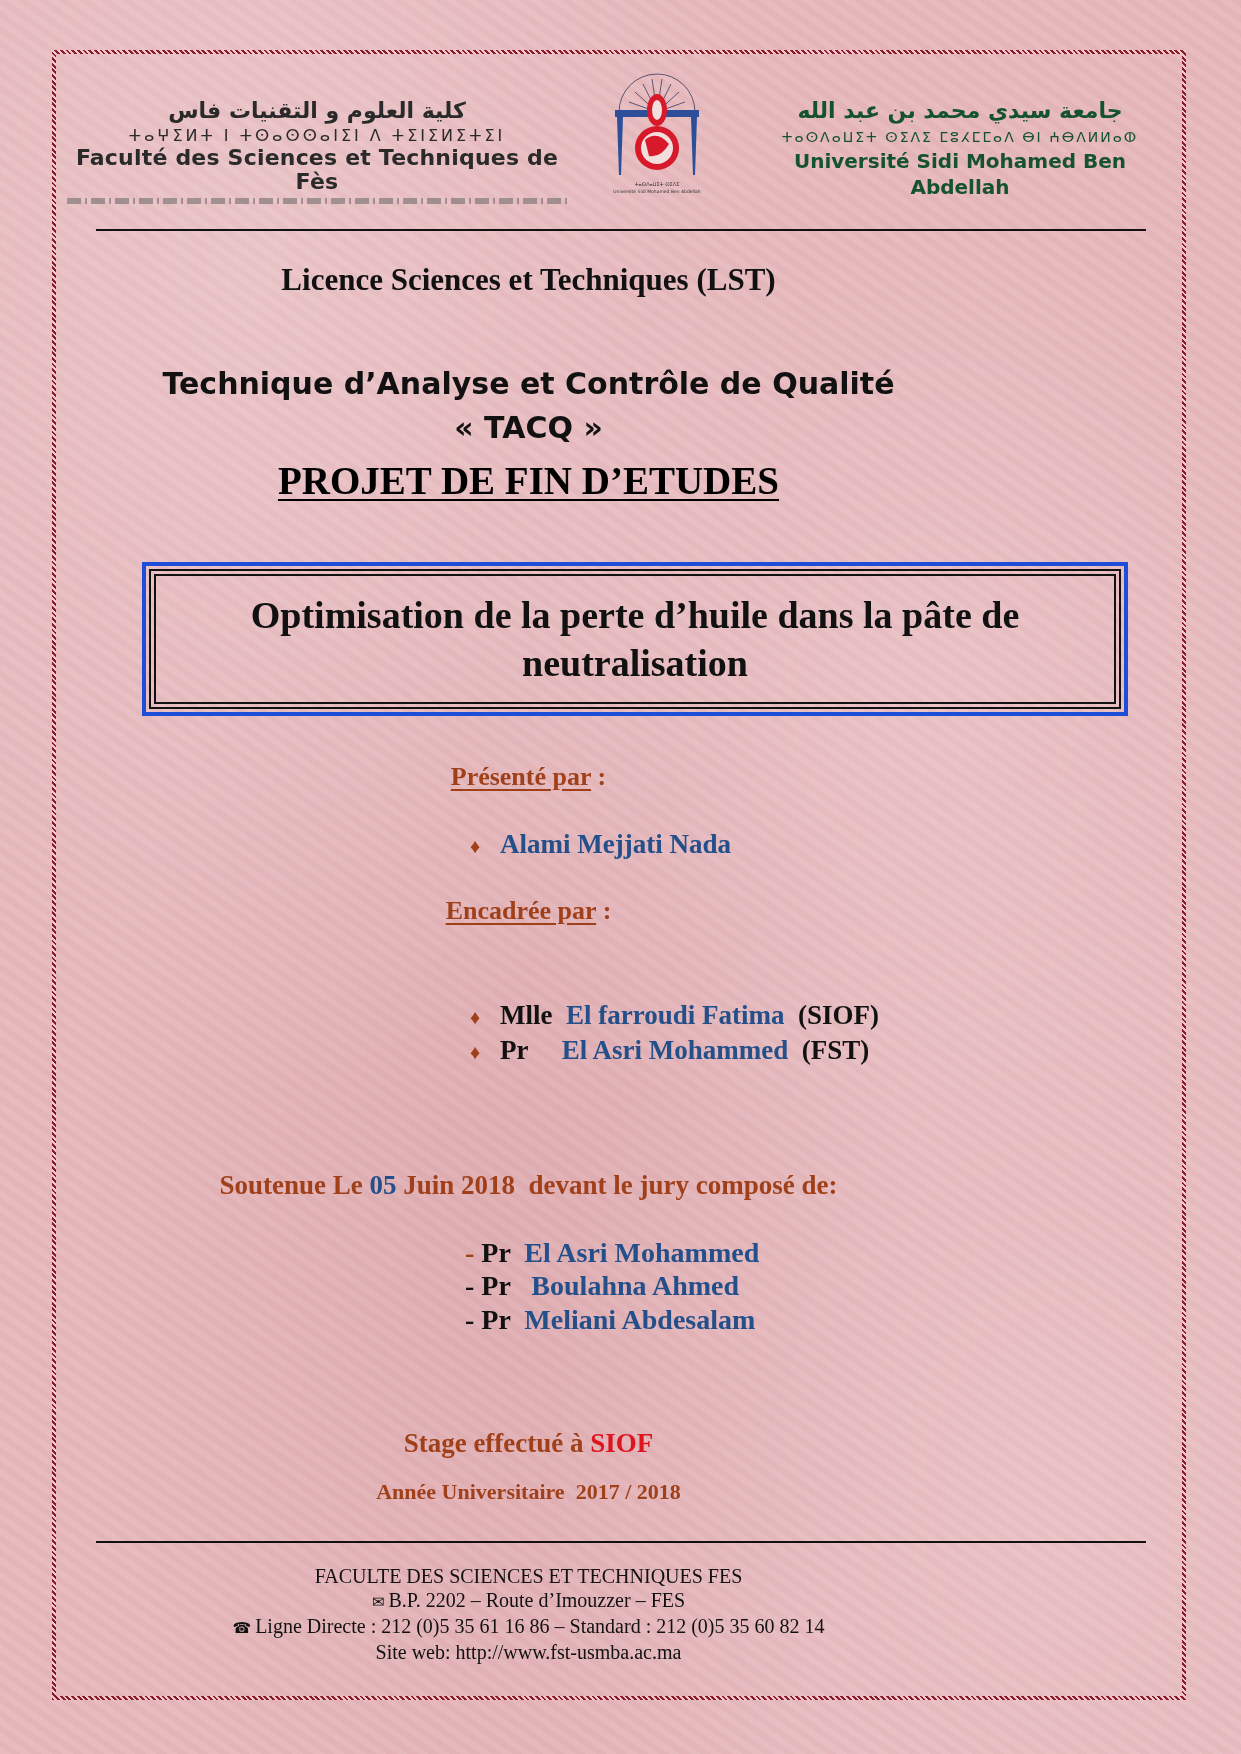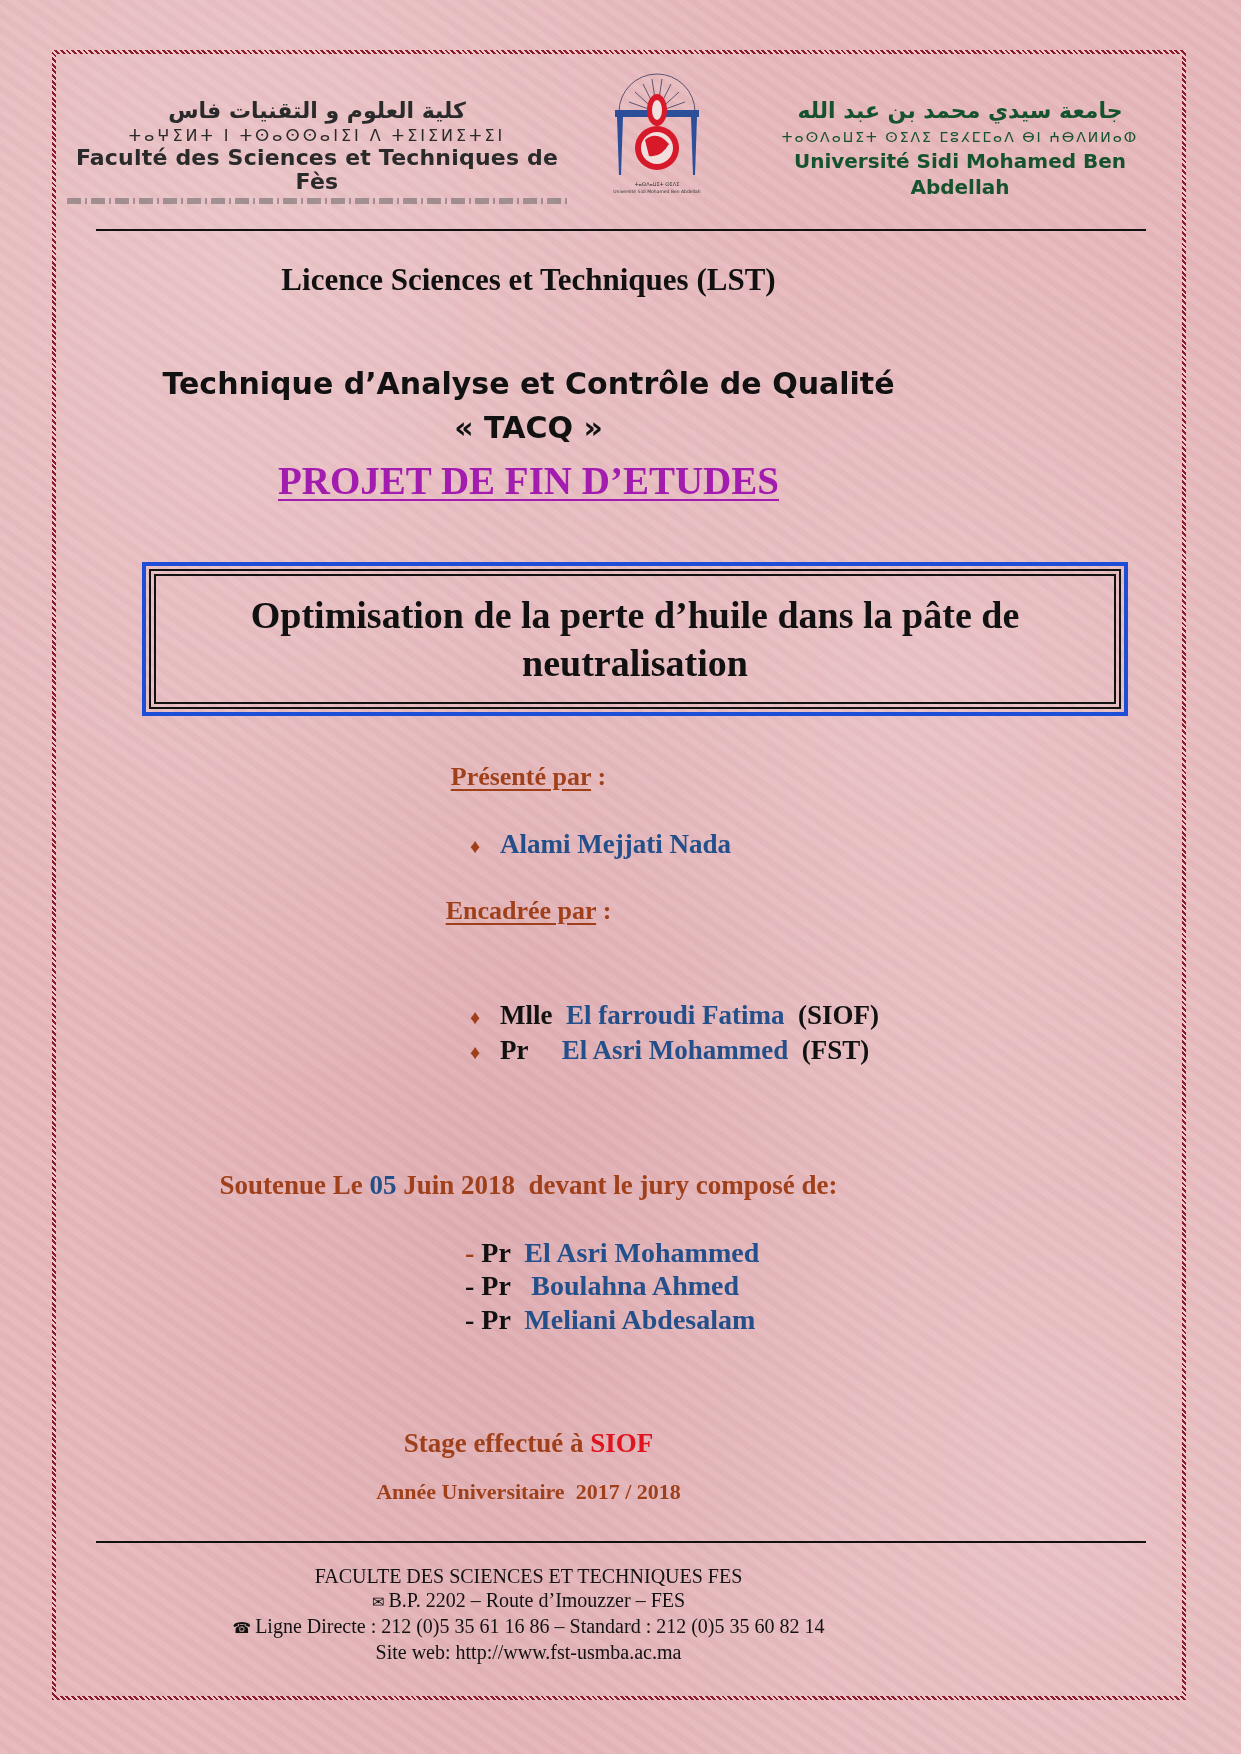--- a/index.html
+++ b/index.html
@@ -33,21 +33,21 @@
   .hdr-right { left: 745px; top: 96px; width: 430px; text-align: center; font-family: "DejaVu Sans", sans-serif; color: #14532d; }
   .hdr-right .ar { font-size: 22px; font-weight: bold; line-height: 30px; }
   .hdr-right .tif { font-size: 14px; letter-spacing: 2px; line-height: 22px; }
   .hdr-right .fr { font-size: 20px; font-weight: bold; line-height: 26px; }
   .logo { left: 607px; top: 60px; width: 100px; height: 135px; }
 
   .rule { left: 96px; width: 1050px; height: 2px; background: #111; }
 
   .lst { top: 262px; font-size: 31px; font-weight: bold; color: #111; }
   .tacq { top: 340px; font-family: "DejaVu Sans", sans-serif; font-size: 30px; font-weight: bold; color: #111; line-height: 44px; margin-top: 22px; }
-  .pfe { top: 458px; font-size: 39px; font-weight: bold; color: #a21caf; }
+  .pfe { top: 458px; font-size: 39px; font-weight: bold; color: #000000; }
   .pfe span { text-decoration: underline; text-decoration-thickness: 2px; text-underline-offset: 5px; }
 
   .title-box { left: 142px; top: 562px; width: 986px; height: 154px; box-sizing: border-box;
     border: 4px solid #1d4ed8; padding: 3px; }
   .title-box .inner1 { width: 100%; height: 100%; box-sizing: border-box; border: 2px solid #111; padding: 3px; }
   .title-box .inner2 { width: 100%; height: 100%; box-sizing: border-box; border: 2px solid #111;
     display: flex; align-items: center; justify-content: center; text-align: center;
     font-size: 38px; font-weight: bold; color: #111; line-height: 48px; }
 
   .label { font-size: 26px; font-weight: bold; color: #a0401a; }

